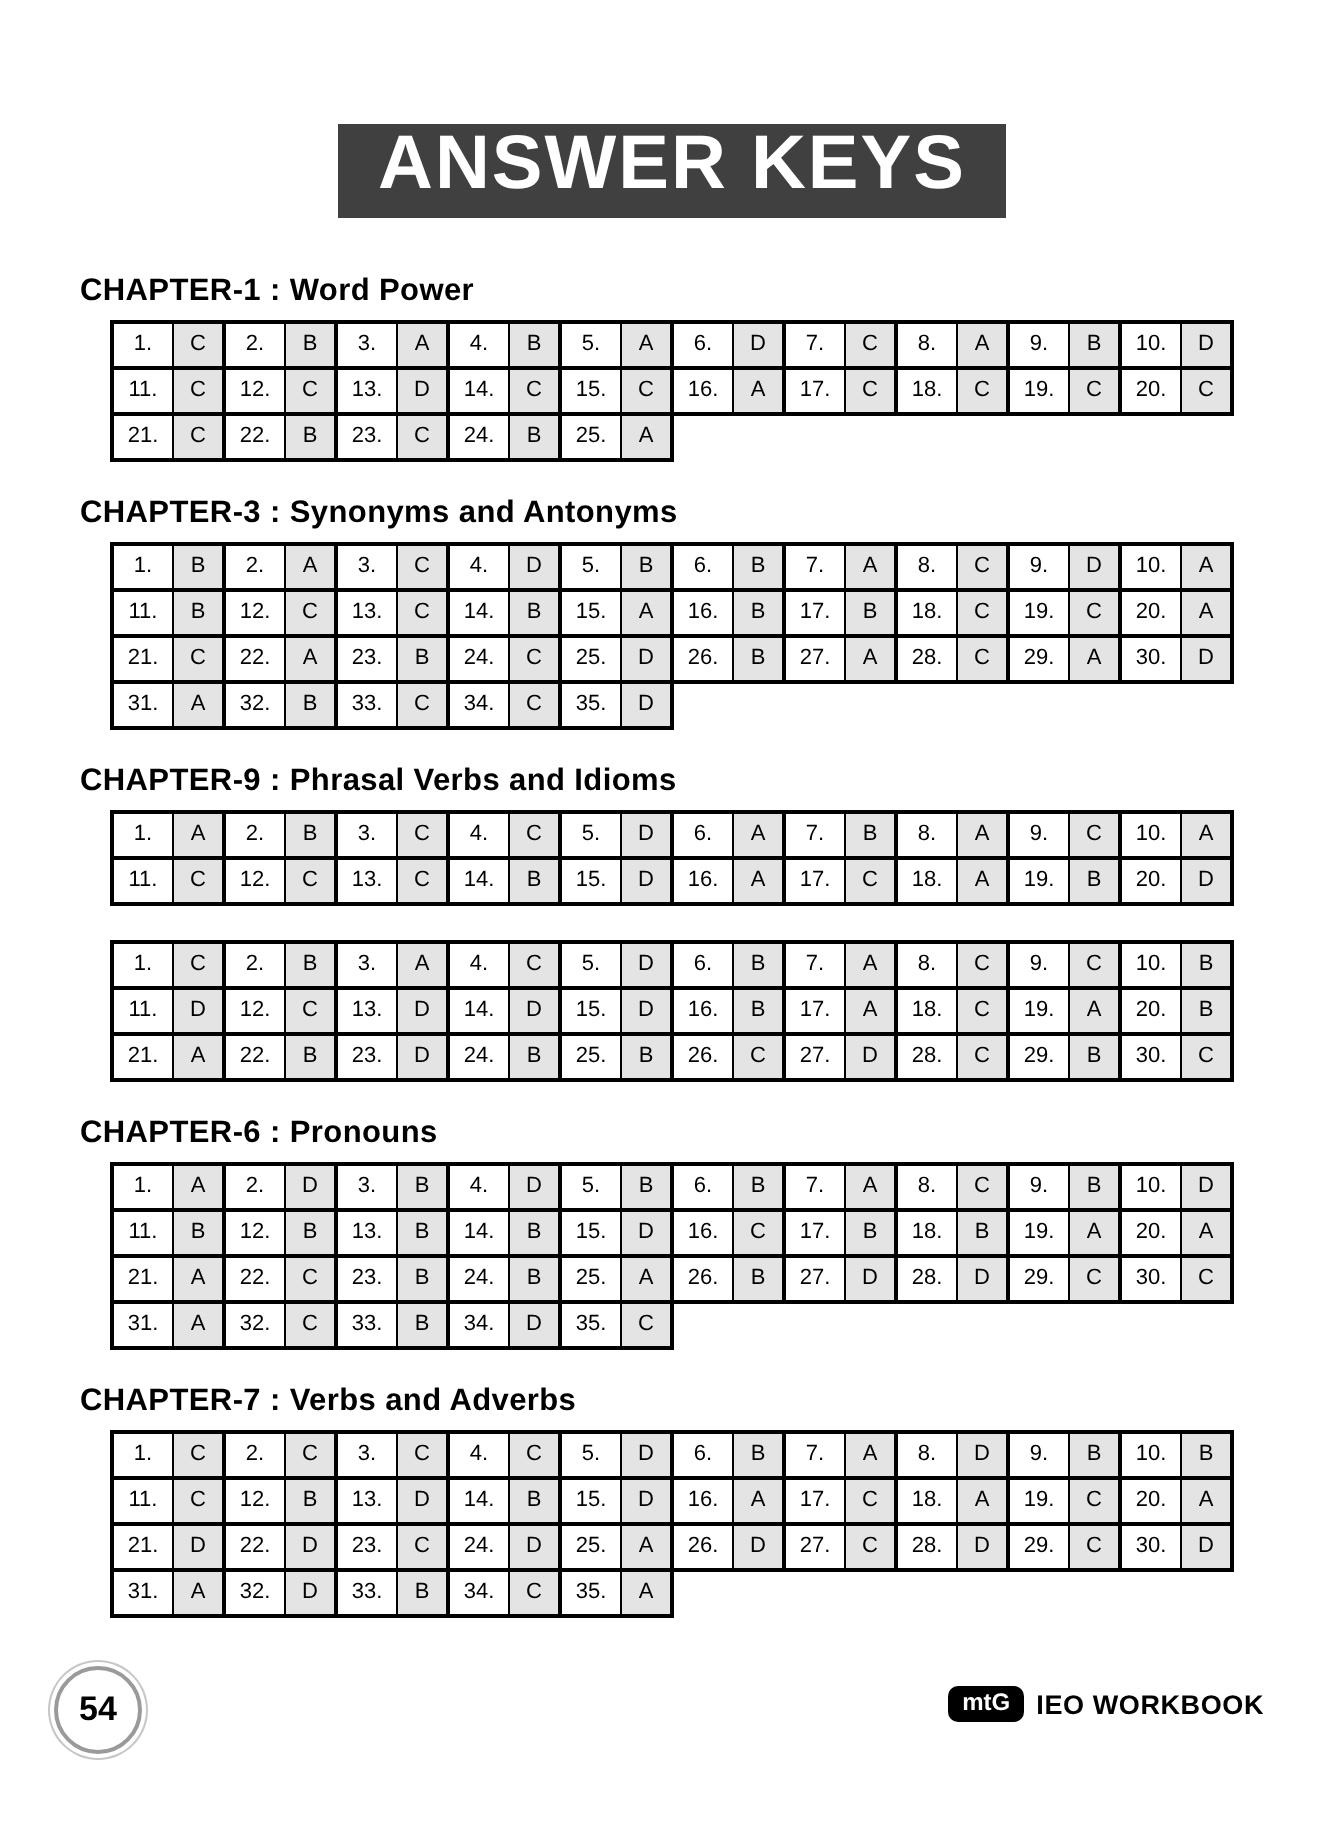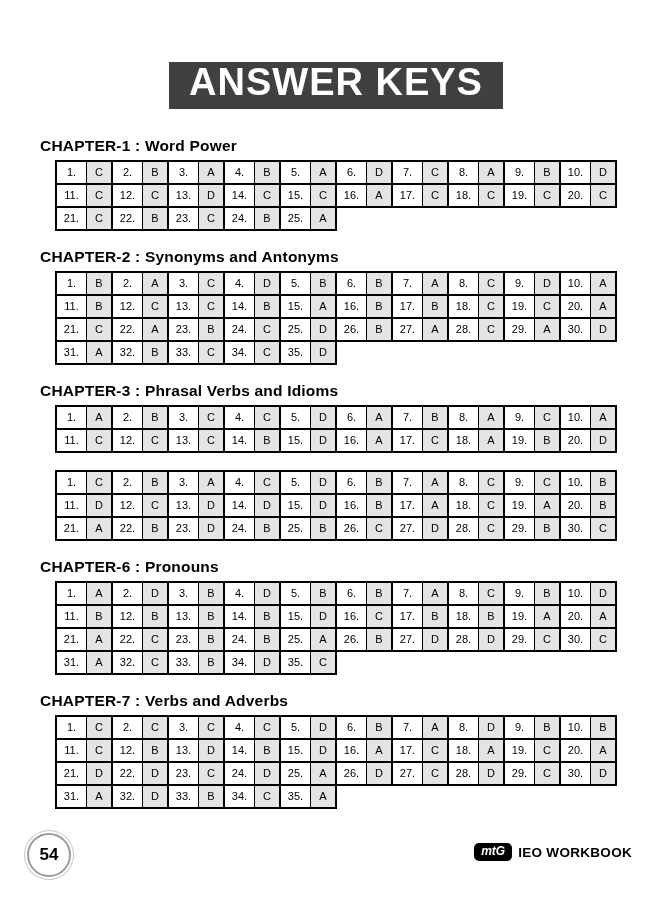--- a/index.html
+++ b/index.html
@@ -35,21 +35,21 @@
     box-shadow:0 0 0 2px #ffffff,0 0 0 3px #c6c6c6;
     display:flex;align-items:center;justify-content:center;
     font-size:17px;font-weight:bold;background:#fff;
   }
   .brand{
     position:absolute;right:40px;top:843px;
     display:flex;align-items:center;gap:6px;
   }
   .mtg-logo{
     background:#000;color:#fff;border-radius:5px;
-    font-size:12px;font-weight:bold;font-style:italic;
+    font-size:12px;font-weight:bold;
     padding:1px 7px 3px;line-height:14px;
   }
   .workbook{font-size:13.5px;font-weight:bold;letter-spacing:0.3px;}
 </style>
 </head>
 <body>
 
 <div class="page">
 
   <div class="banner">
@@ -162,21 +162,21 @@
           </div>
           <div class="pair">
             <span class="cell n">25.</span>
             <span class="cell a" style="background: rgb(228, 228, 228);">A</span>
           </div>
         </div>
       </div>
   </section>
 
   <section class="chapter">
-    <h2 class="chapter-heading">CHAPTER-2 : Synonyms and Antonyms</h2>
+    <h2 class="chapter-heading">CHAPTER-3 : Synonyms and Antonyms</h2>
     <div class="ak-table">
         <div class="ak-row">
           <div class="pair">
             <span class="cell n">1.</span>
             <span class="cell a" style="background: rgb(228, 228, 228);">B</span>
           </div>
           <div class="pair">
             <span class="cell n">2.</span>
             <span class="cell a" style="background: rgb(228, 228, 228);">A</span>
           </div>
@@ -316,21 +316,21 @@
           </div>
           <div class="pair">
             <span class="cell n">35.</span>
             <span class="cell a" style="background: rgb(228, 228, 228);">D</span>
           </div>
         </div>
       </div>
   </section>
 
   <section class="chapter">
-    <h2 class="chapter-heading">CHAPTER-3 : Phrasal Verbs and Idioms</h2>
+    <h2 class="chapter-heading">CHAPTER-9 : Phrasal Verbs and Idioms</h2>
     <div class="ak-table">
         <div class="ak-row">
           <div class="pair">
             <span class="cell n">1.</span>
             <span class="cell a" style="background: rgb(228, 228, 228);">A</span>
           </div>
           <div class="pair">
             <span class="cell n">2.</span>
             <span class="cell a" style="background: rgb(228, 228, 228);">B</span>
           </div>

